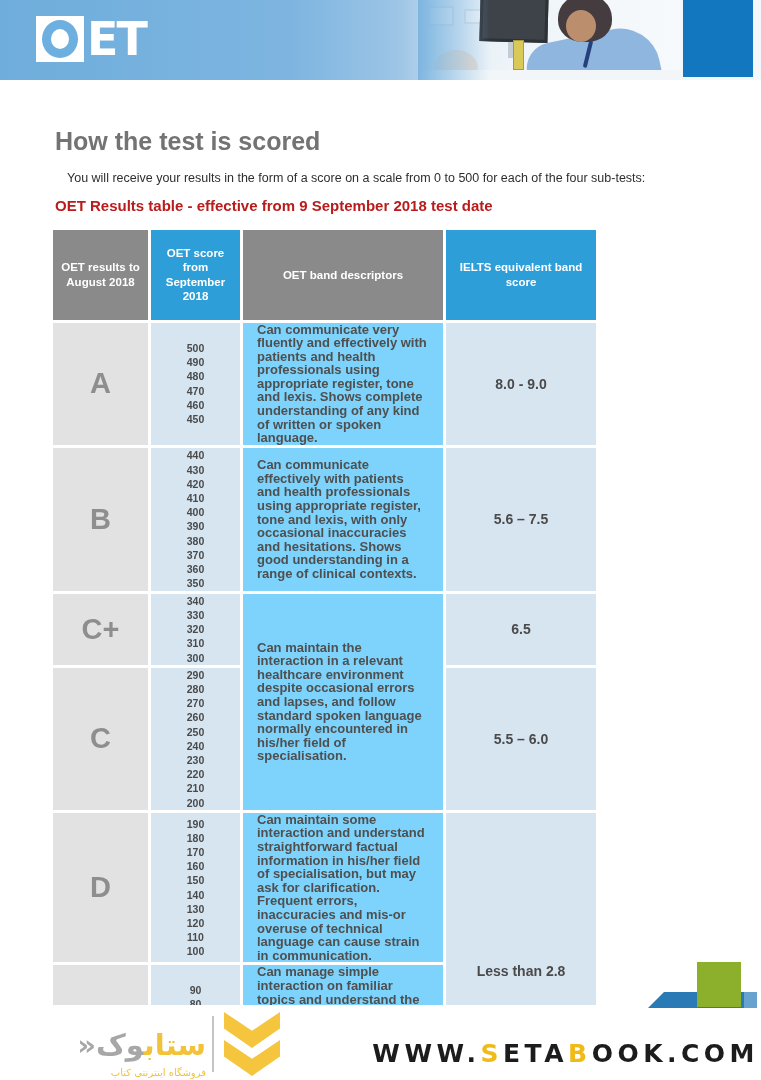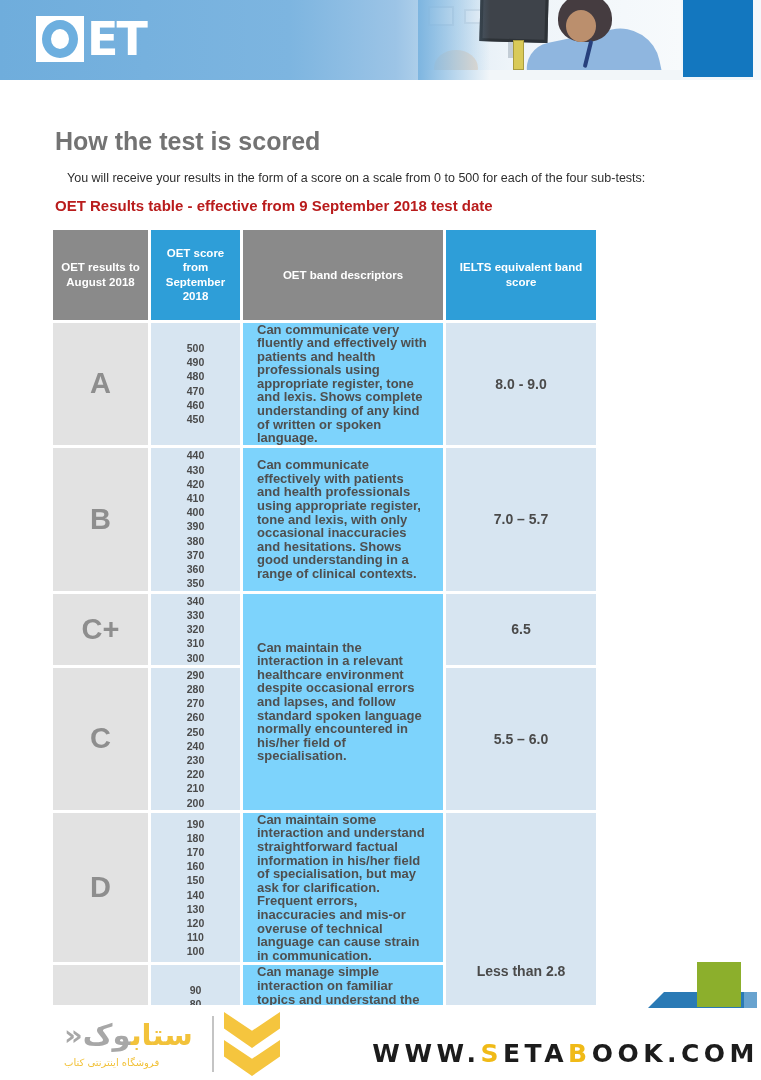--- a/index.html
+++ b/index.html
@@ -51,21 +51,21 @@
 
   
   .green-square { position:absolute; left:697px; top:962px; width:44px; height:45px; background:#8caf2c; z-index:3; }
   .blue-strip { position:absolute; left:648px; top:992px; width:109px; height:16px; background:#2a7ab5;
                 clip-path:polygon(16px 0,100% 0,100% 100%,0 100%); z-index:2; }
   .blue-strip-light { position:absolute; left:744px; top:992px; width:13px; height:16px; background:#68a3cf; z-index:2; }
 
   
   .footer { position:absolute; left:0; top:1008px; width:761px; height:72px; background:#fff; }
   .fa { font-family:"DejaVu Sans",sans-serif; direction:rtl; }
-  .logo-left { position:absolute; left:64px; top:10px; width:142px; text-align:left; }
+  .logo-left { position:absolute; left:64px; top:20px; width:142px; text-align:right; }
   .wordmark { font-size:29px; font-weight:700; line-height:34px; white-space:nowrap; }
   .wm-yellow { color:#f2c23a; }
   .wm-gray { color:#a7a7a7; }
   .tagline { font-size:10px; color:#f2c23a; margin-top:5px; }
   .logo-divider { position:absolute; left:212px; top:8px; width:2px; height:56px; background:#c4c4c4; }
   .chevrons { position:absolute; left:224px; top:4px; width:56px; height:64px; }
   .chev { position:absolute; left:0; width:56px; height:36px; background:#f5c53e;
           clip-path:polygon(0 0,50% 52%,100% 0,100% 46%,50% 100%,0 46%); }
   .chev.c2 { top:28px; }
   .fa-title { position:absolute; right:8px; top:-4px; font-size:21px; color:#161616; font-weight:500; white-space:nowrap; }
@@ -140,21 +140,21 @@
 430
 420
 410
 400
 390
 380
 370
 360
 350</td>
           <td class="desc">Can communicate effectively with patients and health professionals using appropriate register, tone and lexis, with only occasional inaccuracies and hesitations. Shows good understanding in a range of clinical contexts.</td>
-          <td class="ielts">7.0 – 5.7</td>
+          <td class="ielts">5.6 – 7.5</td>
         </tr>
         <tr>
           <td class="grade" style="height:70px">C+</td>
           <td class="scores">340
 330
 320
 310
 300</td>
           <td class="desc" rowspan="2">Can maintain the interaction in a relevant healthcare environment despite occasional errors and lapses, and follow standard spoken language normally encountered in his/her field of specialisation.</td>
           <td class="ielts">6.5</td>

